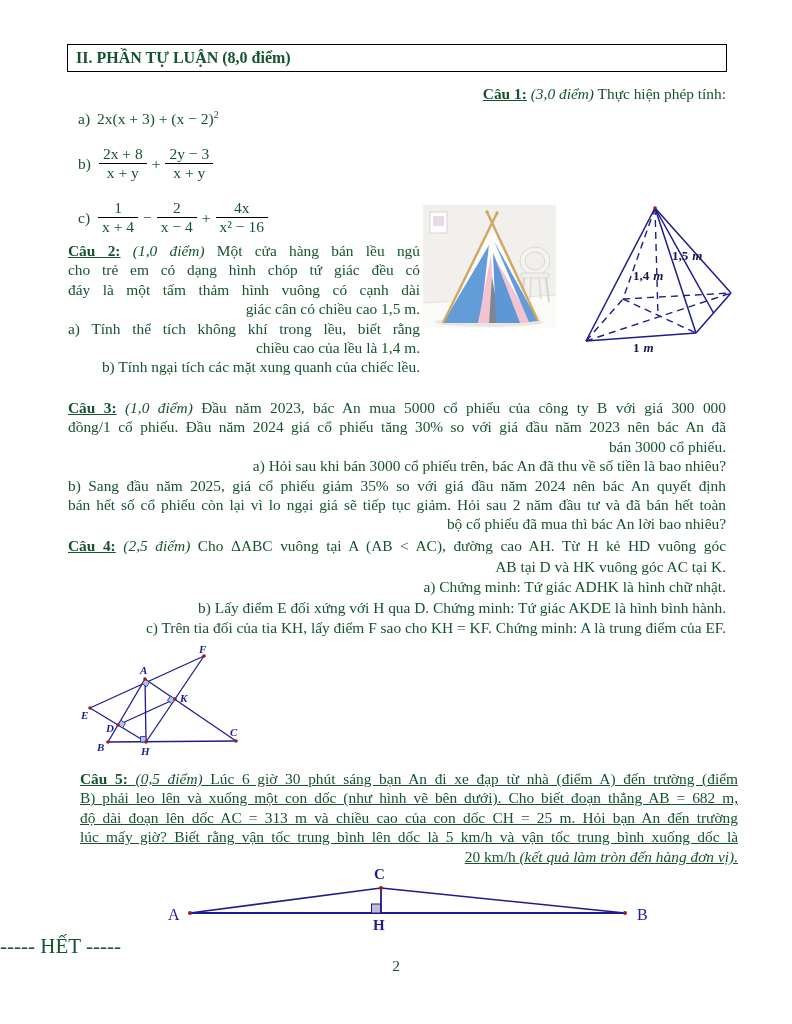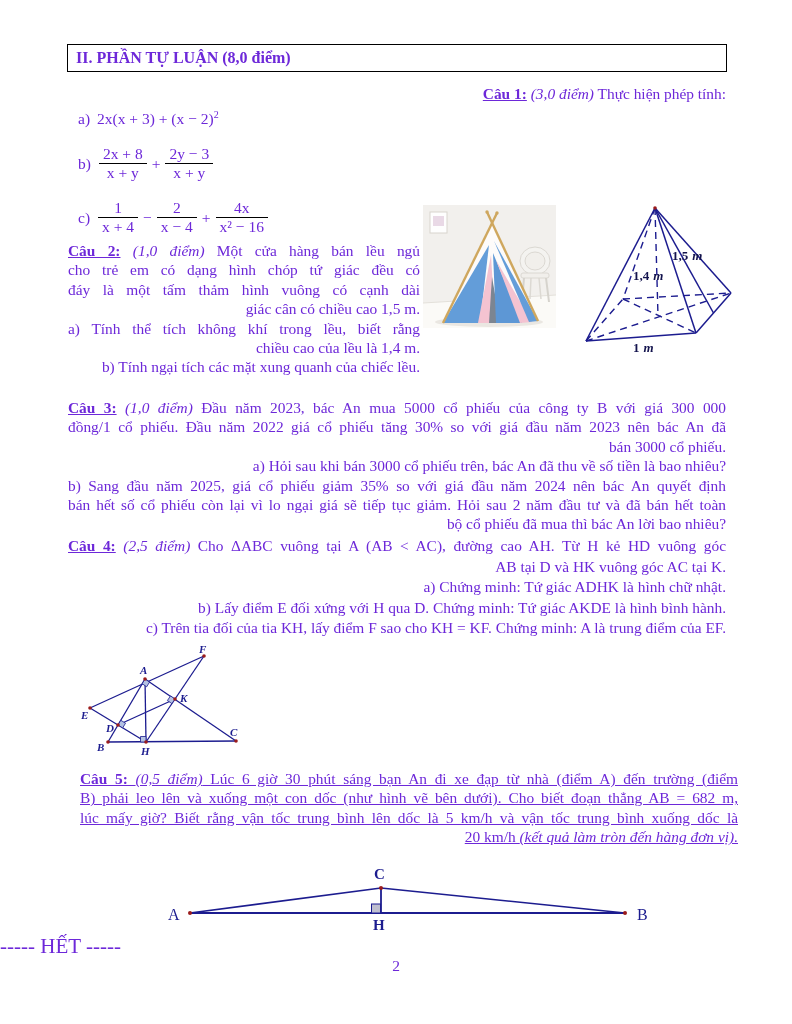--- a/index.html
+++ b/index.html
@@ -1,18 +1,18 @@
 <!DOCTYPE html>
 <html lang="vi"><head>
 <meta charset="utf-8">
 <style>
   html,body{margin:0;padding:0;background:#e8e8e8;}
   .page{
     position:relative;width:792px;height:1024px;background:#ffffff;
-    font-family:"Liberation Serif","DejaVu Serif",serif;color:#6d28d9;
+    font-family:"Liberation Serif","DejaVu Serif",serif;color:#14532d;
     margin:0 auto;overflow:hidden;
   }
   .abs{position:absolute;}
   .hdrbox{
     left:67px;top:44px;width:642px;
     border:1.6px solid #000;padding:3px 8px 4px 8px;
     font-weight:bold;font-size:16px;line-height:19px;
   }
   .para{font-size:15.4px;line-height:19.4px;}
   .para .line{text-align:right;}
@@ -133,21 +133,21 @@
       </g>
       <circle cx="82" cy="12" r="1.8" fill="#9b1c1c"></circle>
       <text class="pyrlbl" x="99" y="64"><tspan>1,5</tspan><tspan dx="4" font-style="italic">m</tspan></text>
       <text class="pyrlbl" x="60" y="84"><tspan>1,4</tspan><tspan dx="4" font-style="italic">m</tspan></text>
       <text class="pyrlbl" x="60" y="156"><tspan>1</tspan><tspan dx="4" font-style="italic">m</tspan></text>
     </svg>
   </div>
 
   <div class="abs para" id="cau3">
       <div class="line fill"><span style="font-weight: bold; text-decoration: underline;">Câu 3:</span><span> </span><span style="font-style: italic;">(1,0 điểm)</span><span> Đầu năm 2023, bác An mua 5000 cổ phiếu của công ty B với giá 300 000</span></div>
-      <div class="line fill"><span>đồng/1 cổ phiếu. Đầu năm 2022 giá cổ phiếu tăng 30% so với giá đầu năm 2023 nên bác An đã</span></div>
+      <div class="line fill"><span>đồng/1 cổ phiếu. Đầu năm 2024 giá cổ phiếu tăng 30% so với giá đầu năm 2023 nên bác An đã</span></div>
       <div class="line"><span>bán 3000 cổ phiếu.</span></div>
       <div class="line"><span>a) Hỏi sau khi bán 3000 cổ phiếu trên, bác An đã thu về số tiền là bao nhiêu?</span></div>
       <div class="line fill"><span>b) Sang đầu năm 2025, giá cổ phiếu giảm 35% so với giá đầu năm 2024 nên bác An quyết định</span></div>
       <div class="line fill"><span>bán hết số cổ phiếu còn lại vì lo ngại giá sẽ tiếp tục giảm. Hỏi sau 2 năm đầu tư và đã bán hết toàn</span></div>
       <div class="line"><span>bộ cổ phiếu đã mua thì bác An lời bao nhiêu?</span></div>
     </div>
   <div class="abs para" id="cau4">
       <div class="line fill"><span style="font-weight: bold; text-decoration: underline;">Câu 4:</span><span> </span><span style="font-style: italic;">(2,5 điểm)</span><span> Cho ΔABC vuông tại A (AB &lt; AC), đường cao AH. Từ H kẻ HD vuông góc</span></div>
       <div class="line"><span>AB tại D và HK vuông góc AC tại K.</span></div>
       <div class="line"><span>a) Chứng minh: Tứ giác ADHK là hình chữ nhật.</span></div>
@@ -190,20 +190,21 @@
       <text class="geolbl" x="1" y="75">E</text>
       <text class="geolbl" x="119" y="9">F</text>
       <text class="geolbl" x="61" y="111">H</text>
       <text class="geolbl" x="100" y="58">K</text>
     </svg>
   </div>
 
   <div class="abs para" id="cau5">
       <div class="line fill"><span style="font-weight: bold; text-decoration: underline;">Câu 5:</span><span> </span><span style="font-style: italic;">(0,5 điểm)</span><span> Lúc 6 giờ 30 phút sáng bạn An đi xe đạp từ nhà (điểm A) đến trường (điểm</span></div>
       <div class="line fill"><span>B) phải leo lên và xuống một con dốc (như hình vẽ bên dưới). Cho biết đoạn thẳng AB = 682 m,</span></div>
+      <div class="line fill"><span>độ dài đoạn lên dốc AC = 313 m và chiều cao của con dốc CH = 25 m. Hỏi bạn An đến trường</span></div>
       <div class="line fill"><span>lúc mấy giờ? Biết rằng vận tốc trung bình lên dốc là 5 km/h và vận tốc trung bình xuống dốc là</span></div>
       <div class="line"><span>20 km/h </span><span style="font-style: italic;">(kết quả làm tròn đến hàng đơn vị).</span></div>
     </div>
 
   <div class="abs" id="slope">
     <svg viewBox="0 0 496 68" width="496" height="68">
       <g stroke="#1c1c8f" fill="none">
         <line x1="30" y1="47" x2="465" y2="47" stroke-width="2"></line>
         <line x1="30" y1="47" x2="221" y2="22" stroke-width="1.6"></line>
         <line x1="221" y1="22" x2="465" y2="47" stroke-width="1.6"></line>

